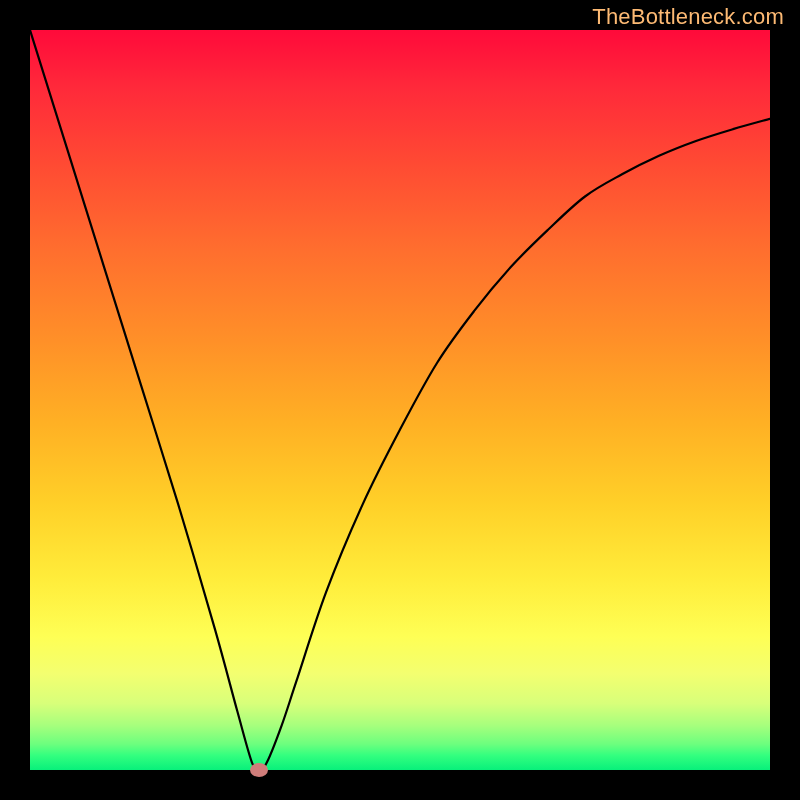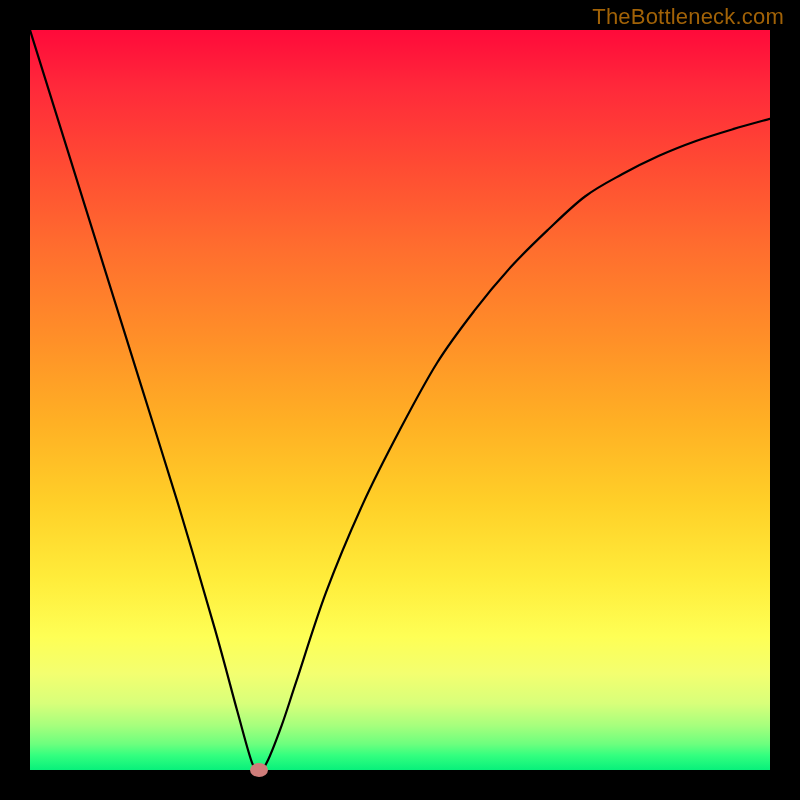--- a/index.html
+++ b/index.html
@@ -48,21 +48,21 @@
     left: 0;
     top: 0;
     width: 740px;
     height: 740px;
     display: block;
   }
   .watermark {
     position: absolute;
     top: 4px;
     right: 16px;
-    color: #a16207;
+    color: #fdba74;
     font-size: 22px;
     letter-spacing: 0.2px;
     font-weight: 400;
   }
   .marker {
     position: absolute;
     background: #cf7d7a;
     border-radius: 50% / 50%;
     transform: translate(-50%, -50%);
   }

